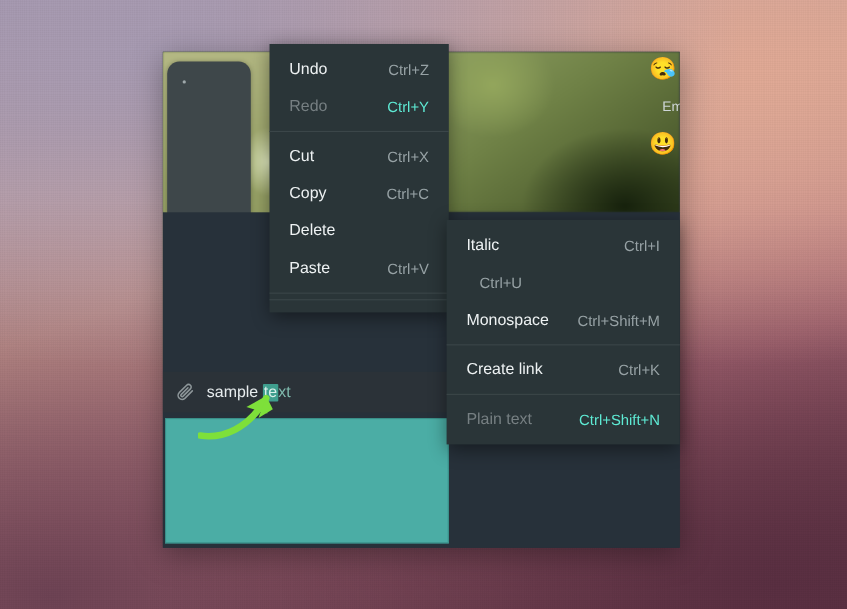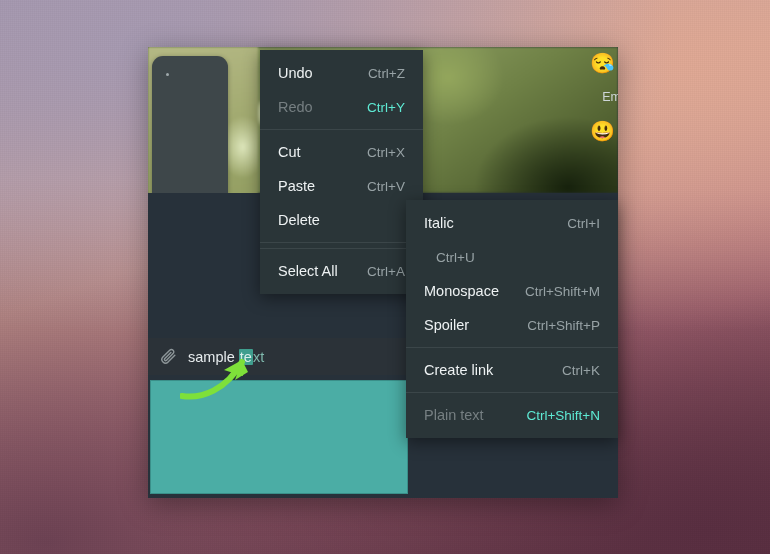--- a/index.html
+++ b/index.html
@@ -211,23 +211,22 @@
   
   .menu {
     position: absolute;
     background: #2a3538;
     box-shadow: 0 4px 16px rgba(0,0,0,.45);
     padding: 6px 0;
     box-sizing: border-box;
   }
   #menu-main {
     left: 245px;
-    top: 50px;
+    top: 40px;
     width: 163px;
-    margin-left: 15px;
   }
   #menu-format {
     left: 406px;
     top: 200px;
     width: 212px;
   }
   .menu-item {
     height: 34px;
     display: flex;
     align-items: center;
@@ -310,49 +309,45 @@
     <div class="menu-item disabled">
       <span class="label">Redo</span>
       <span class="accel">Ctrl+Y</span>
     </div>
     <div class="menu-sep"></div>
     <div class="menu-item">
       <span class="label">Cut</span>
       <span class="accel">Ctrl+X</span>
     </div>
     <div class="menu-item">
+      <span class="label">Copy</span>
+      <span class="accel">Ctrl+C</span>
+    </div>
+    <div class="menu-item">
+      <span class="label">Delete</span>
+    </div>
+    <div class="menu-item">
       <span class="label">Paste</span>
       <span class="accel">Ctrl+V</span>
     </div>
-    <div class="menu-item">
-      <span class="label">Delete</span>
-    </div>
-    <div class="menu-sep"></div>
-    <div class="menu-sep"></div>
-    <div class="menu-item">
-      <span class="label">Select All</span>
-      <span class="accel">Ctrl+A</span>
-    </div>
+    <div class="menu-sep"></div>
+    <div class="menu-sep"></div>
   </div>
 
 <div class="menu" id="menu-format">
     <div class="menu-item">
       <span class="label">Italic</span>
       <span class="accel">Ctrl+I</span>
     </div>
     <div class="menu-item">
       <span class="accel">Ctrl+U</span>
     </div>
     <div class="menu-item">
       <span class="label">Monospace</span>
       <span class="accel">Ctrl+Shift+M</span>
-    </div>
-    <div class="menu-item">
-      <span class="label">Spoiler</span>
-      <span class="accel">Ctrl+Shift+P</span>
     </div>
     <div class="menu-sep"></div>
     <div class="menu-item">
       <span class="label">Create link</span>
       <span class="accel">Ctrl+K</span>
     </div>
     <div class="menu-sep"></div>
     <div class="menu-item disabled">
       <span class="label">Plain text</span>
       <span class="accel">Ctrl+Shift+N</span>

